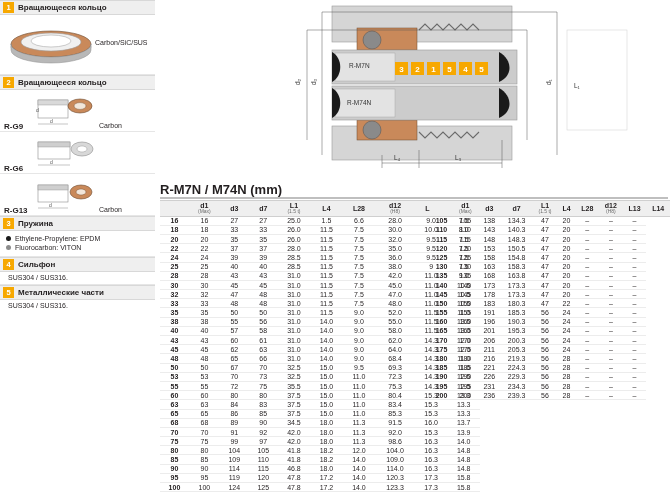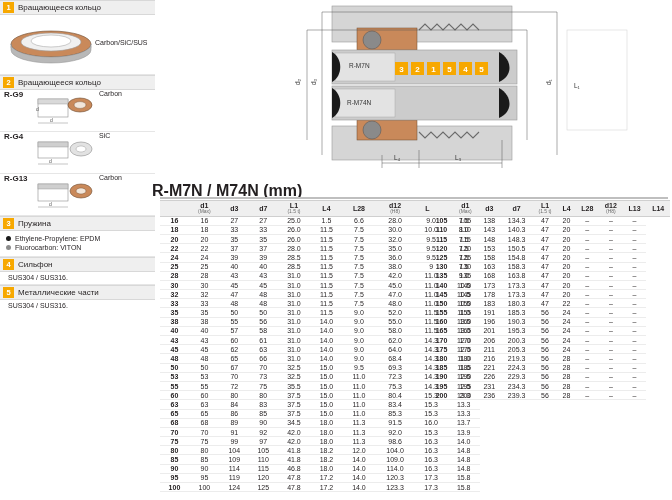--- a/index.html
+++ b/index.html
@@ -25,23 +25,23 @@
     border-bottom:1px solid #d8d8d8;
     height:15px;
     padding-left:3px;
   }
   .sec-num {
     width:11px; height:11px; background:#f7a800; color:#ffffff;
     font-size:7.5px; font-weight:bold; display:flex;
     align-items:center; justify-content:center; margin-right:4px;
     flex:0 0 auto;
   }
-  .sec-title { font-size:8px; font-weight:normal; color:#231f20; }
+  .sec-title { font-size:8px; font-weight:bold; color:#231f20; }
   .row {
-    display:flex; align-items:flex-start;
+    display:flex; align-items:flex-end;
     border-bottom:1px solid #e6e6e6;
     min-height:42px;
     position:relative;
   }
   .row .code {
     width:34px; font-size:8px; font-weight:bold; padding-left:4px;
     color:#231f20;
   }
   .row .draw {
     flex:1 1 auto; height:40px; position:relative;
@@ -62,22 +62,22 @@
 
   
   #diagram {
     position:absolute; left:157px; top:0; width:515px; height:182px;
     background:#ffffff;
   }
   #diagram svg { position:absolute; left:0; top:0; }
 
   
   #table-title {
-    position:absolute; left:152px; top:182px;
-    font-size:16px; font-weight:bold; color:#231f20;
+    position:absolute; left:160px; top:182px;
+    font-size:13px; font-weight:bold; color:#231f20;
   }
   #title-rule {
     position:absolute; left:160px; top:197px; width:508px; height:2px;
     background:#bfbfbf;
   }
 
   
   .tbl {
     position:absolute;
     border-collapse:collapse;
@@ -142,35 +142,35 @@
         <ellipse cx="46" cy="14" rx="6" ry="3.4" fill="#f2e6da" stroke="#6b4a2f" stroke-width="0.4"></ellipse>
         <line x1="4" y1="32" x2="34" y2="32" stroke="#888" stroke-width="0.5"></line>
         <text x="16" y="31" font-size="5" fill="#555">d</text>
         <text x="2" y="20" font-size="5" fill="#555">d</text>
       </svg>
     </div>
     <div class="mat">Carbon</div>
   </div>
 
 
-
   <div class="row">
-    <div class="code">R-G4</div>
+    <div class="code">R-G6</div>
     <div class="draw">
       <svg width="62" height="40" style="position:absolute;left:0;top:1px;">
-        <rect x="4" y="9" width="30" height="16" fill="#ffffff" stroke="#8c8c8c" stroke-width="0.6"></rect>
-        <rect x="4" y="9" width="30" height="5" fill="#cfcfcf" stroke="#8c8c8c" stroke-width="0.4"></rect>
-        <ellipse cx="47" cy="16" rx="11" ry="7" fill="#e2e2e2" stroke="#8c8c8c" stroke-width="0.6"></ellipse>
-        <ellipse cx="47" cy="16" rx="5" ry="3" fill="#ffffff" stroke="#8c8c8c" stroke-width="0.4"></ellipse>
-        <line x1="4" y1="31" x2="34" y2="31" stroke="#888" stroke-width="0.5"></line>
-        <text x="15" y="30" font-size="5" fill="#555">d</text>
+        <rect x="4" y="8" width="32" height="17" fill="#ffffff" stroke="#8c8c8c" stroke-width="0.6"></rect>
+        <rect x="4" y="8" width="32" height="5" fill="#cfcfcf" stroke="#8c8c8c" stroke-width="0.4"></rect>
+        <ellipse cx="48" cy="15" rx="11" ry="7" fill="#d8d8d8" stroke="#8c8c8c" stroke-width="0.6"></ellipse>
+        <ellipse cx="48" cy="15" rx="5" ry="3" fill="#ffffff" stroke="#8c8c8c" stroke-width="0.4"></ellipse>
+        <line x1="4" y1="31" x2="36" y2="31" stroke="#888" stroke-width="0.5"></line>
+        <text x="16" y="30" font-size="5" fill="#555">d</text>
       </svg>
     </div>
-    <div class="mat">SiC</div>
+    <div class="mat"></div>
   </div>
+
 
   <div class="row">
     <div class="code">R-G13</div>
     <div class="draw">
       <svg width="62" height="40" style="position:absolute;left:0;top:1px;">
         <rect x="4" y="9" width="30" height="17" fill="#ffffff" stroke="#8c8c8c" stroke-width="0.6"></rect>
         <rect x="4" y="9" width="30" height="5" fill="#cfcfcf" stroke="#8c8c8c" stroke-width="0.4"></rect>
         <ellipse cx="47" cy="16" rx="11" ry="7" fill="#c9895a" stroke="#6b4a2f" stroke-width="0.6"></ellipse>
         <ellipse cx="47" cy="16" rx="5" ry="3" fill="#f2e6da" stroke="#6b4a2f" stroke-width="0.4"></ellipse>
         <line x1="4" y1="32" x2="34" y2="32" stroke="#888" stroke-width="0.5"></line>

